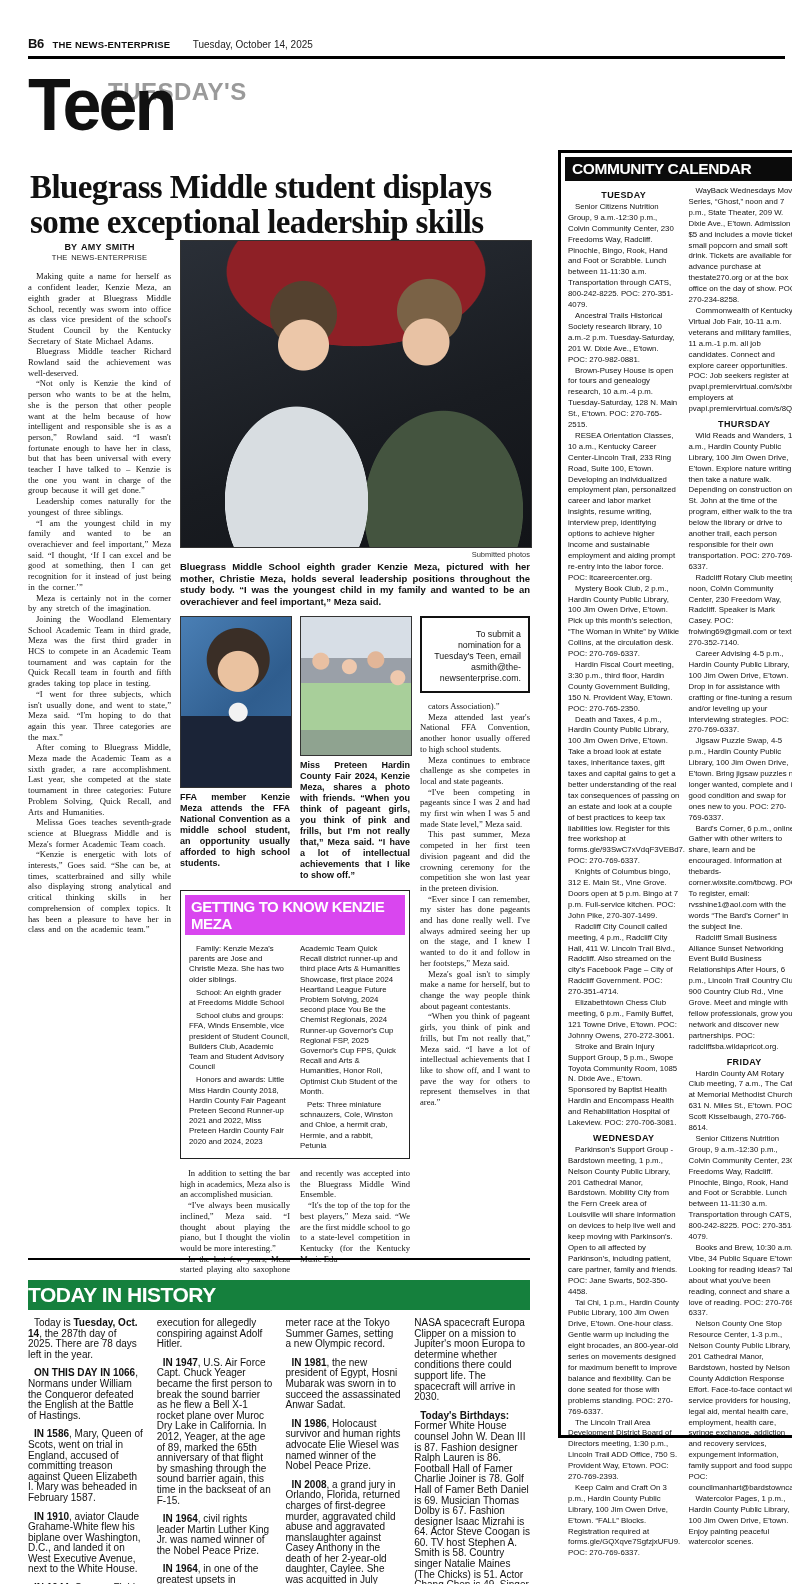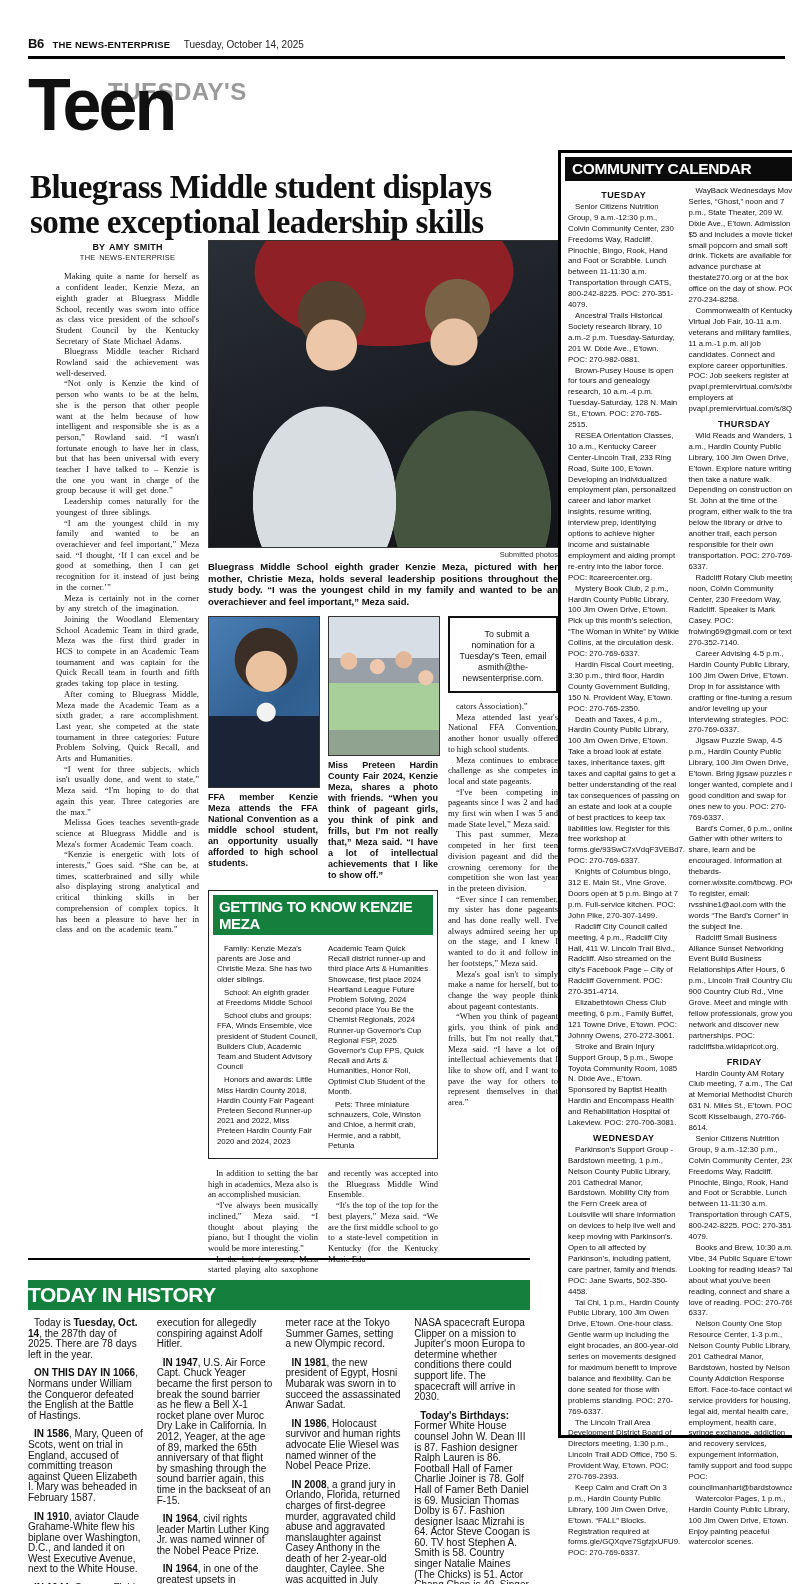--- a/index.html
+++ b/index.html
@@ -5,39 +5,39 @@
   html,body { margin:0; padding:0; background:#e8e8e8; }
   .page { position:relative; width:792px; height:1584px; margin:0 auto; background:#ffffff;
           color:#111; font-family:"Liberation Serif", serif; overflow:hidden; }
 
   
   .page-header { position:absolute; left:28px; top:34px; width:757px;
                  border-bottom:3px solid #000; padding-bottom:4px;
                  font-family:"Liberation Sans", sans-serif; white-space:nowrap; }
   .ph-page { font-weight:bold; font-size:13px; letter-spacing:-0.3px; }
   .ph-pub  { font-weight:bold; font-size:9.5px; letter-spacing:0.2px; margin-left:4px; }
-  .ph-date { font-size:10px; color:#222; margin-left:9px; }
+  .ph-date { font-size:10px; color:#222; margin-left:18px; }
 
   
   .masthead { position:absolute; left:28px; top:56px; height:90px; width:300px; }
   .kicker { position:absolute; left:80px; top:22px; font-family:"Liberation Sans", sans-serif;
             font-weight:bold; font-size:24px; color:#9a9a9a; letter-spacing:0.5px; }
   .teen   { position:absolute; left:0; top:12px; font-family:"Liberation Sans", sans-serif;
             font-weight:bold; font-size:70px; line-height:1; letter-spacing:-3px;
             transform:scaleY(1.05); transform-origin:top left; }
 
   
   .headline { position:absolute; left:30px; top:148px; width:500px;
               font-weight:bold; font-size:33px; line-height:1.06; letter-spacing:-0.6px; }
   .byline-block { text-align:center; font-family:"Liberation Sans", sans-serif; margin:2px 0 8px; }
   .byline { font-weight:bold; font-size:9px; letter-spacing:0.2px; }
   .byline-org { font-size:7.5px; color:#222; letter-spacing:0.2px; }
 
   
-  .article-body { position:absolute; left:28px; top:240px; width:502px; display:flex; gap:9px;margin-left:28px; }
+  .article-body { position:absolute; left:28px; top:240px; width:502px; display:flex; gap:9px; }
   .col1 { width:143px; font-size:8.6px; line-height:10.7px; word-spacing:1.5px; }
   .right-wrap { width:350px; }
   p.para { margin:0; text-indent:8px; text-align:justify; }
 
   .main-photo { width:350px; height:306px; border:1px solid #333;
     background:
       radial-gradient(circle at 35% 34%, #ecc7a9 0 25px, rgba(0,0,0,0) 26px),
       radial-gradient(circle at 70% 33%, #e8c2a4 0 23px, rgba(0,0,0,0) 24px),
       radial-gradient(circle at 35% 24%, #54412f 0 33px, rgba(0,0,0,0) 34px),
       radial-gradient(circle at 71% 23%, #7a6246 0 32px, rgba(0,0,0,0) 33px),
@@ -69,35 +69,35 @@
       radial-gradient(circle at 18% 32%, #e9c0a2 0 8px, rgba(0,0,0,0) 9px),
       radial-gradient(circle at 44% 36%, #eec8ad 0 7px, rgba(0,0,0,0) 8px),
       radial-gradient(circle at 68% 31%, #e2b698 0 8px, rgba(0,0,0,0) 9px),
       radial-gradient(circle at 88% 44%, #eec8ad 0 7px, rgba(0,0,0,0) 8px),
       linear-gradient(180deg, rgba(0,0,0,0) 48%, #a8cf9a 48%, #a8cf9a 82%, #8fa390 82%),
       linear-gradient(180deg, #d7dee6 0 30%, #9aa0a8 30% 48%, #b9c2cc 48%); }
   .small-caption { font-family:"Liberation Sans", sans-serif; font-weight:bold;
                    font-size:9px; line-height:11px; margin-top:4px; text-align:justify; }
 
   .gtk { border:1px solid #222; margin-top:9px; }
-  .gtk-bar { background:#15803d; color:#fff; margin:4px; padding:3px 6px;
+  .gtk-bar { background:#d946ef; color:#fff; margin:4px; padding:3px 6px;
              font-family:"Liberation Sans", sans-serif; font-weight:bold; font-size:15px;
              letter-spacing:-0.4px; }
   .gtk-cols { columns:2; column-gap:10px; padding:5px 8px 7px;
               font-family:"Liberation Sans", sans-serif; font-size:7.8px; line-height:10.2px; }
   .gtk-cols p.para { text-indent:7px; text-align:left; margin:0 0 3px; }
 
   .col23 { margin-top:9px; columns:2; column-gap:10px; font-size:8.6px; line-height:10.7px; }
 
   .nominate { border:2px solid #111; padding:5px; margin-bottom:8px; }
   .nom-bar { background:#0b0b0b; color:#fff; padding:8px 6px 10px;
              font-family:"Liberation Sans", sans-serif; font-weight:bold; font-size:16px;
              line-height:1.15; letter-spacing:-0.4px; }
   .nom-body { font-family:"Liberation Sans", sans-serif; font-size:8.8px; line-height:11px;
-              padding:6px 2px 2px; text-indent:8px; text-align:center; }
+              padding:6px 2px 2px; text-indent:8px; text-align:right; }
 
   
   .today { position:absolute; left:28px; top:1258px; width:502px; }
   .today-rule { border-top:2px solid #000; margin-bottom:20px; }
   .today-bar { background:#15803d; color:#fff; font-family:"Liberation Sans", sans-serif;
                font-weight:bold; font-size:21px; letter-spacing:-0.5px; padding:3px 0; }
   .today-cols { margin-top:8px; columns:4; column-gap:13px;
                 font-family:"Liberation Sans", sans-serif; font-size:10px; line-height:10.6px; }
   .today-cols p.para { margin:0 0 8px; text-indent:6px; text-align:left; }
 
@@ -140,22 +140,22 @@
         <div class="byline-org">THE NEWS-ENTERPRISE</div>
       </div>
       <div>
           <p class="para">Making quite a name for herself as a confident leader, Kenzie Meza, an eighth grader at Bluegrass Middle School, recently was sworn into office as class vice president of the school's Student Council by the Kentucky Secretary of State Michael Adams.</p>
           <p class="para">Bluegrass Middle teacher Richard Rowland said the achievement was well-deserved.</p>
           <p class="para">“Not only is Kenzie the kind of person who wants to be at the helm, she is the person that other people want at the helm because of how intelligent and responsible she is as a person,” Rowland said. “I wasn't fortunate enough to have her in class, but that has been universal with every teacher I have talked to – Kenzie is the one you want in charge of the group because it will get done.”</p>
           <p class="para">Leadership comes naturally for the youngest of three siblings.</p>
           <p class="para">“I am the youngest child in my family and wanted to be an overachiever and feel important,” Meza said. “I thought, ‘If I can excel and be good at something, then I can get recognition for it instead of just being in the corner.’”</p>
           <p class="para">Meza is certainly not in the corner by any stretch of the imagination.</p>
           <p class="para">Joining the Woodland Elementary School Academic Team in third grade, Meza was the first third grader in HCS to compete in an Academic Team tournament and was captain for the Quick Recall team in fourth and fifth grades taking top place in testing.</p>
+          <p class="para">“I went for three subjects, which isn't usually done, and went to state,” Meza said. “I'm hoping to do that again this year. Three categories are the max.”</p>
           <p class="para">After coming to Bluegrass Middle, Meza made the Academic Team as a sixth grader, a rare accomplishment. Last year, she competed at the state tournament in three categories: Future Problem Solving, Quick Recall, and Arts and Humanities.</p>
-          <p class="para">“I went for three subjects, which isn't usually done, and went to state,” Meza said. “I'm hoping to do that again this year. Three categories are the max.”</p>
           <p class="para">Melissa Goes teaches seventh-grade science at Bluegrass Middle and is Meza's former Academic Team coach.</p>
           <p class="para">“Kenzie is energetic with lots of interests,” Goes said. “She can be, at times, scatterbrained and silly while also displaying strong analytical and critical thinking skills in her comprehension of complex topics. It has been a pleasure to have her in class and on the academic team.”</p>
         </div>
     </div>
 
     <div class="right-wrap">
       <div class="main-photo"></div>
       <div class="credit">Submitted photos</div>
       <div class="main-caption">Bluegrass Middle School eighth grader Kenzie Meza, pictured with her mother, Christie Meza, holds several leadership positions throughout the study body. “I was the youngest child in my family and wanted to be an overachiever and feel important,” Meza said.</div>
 

